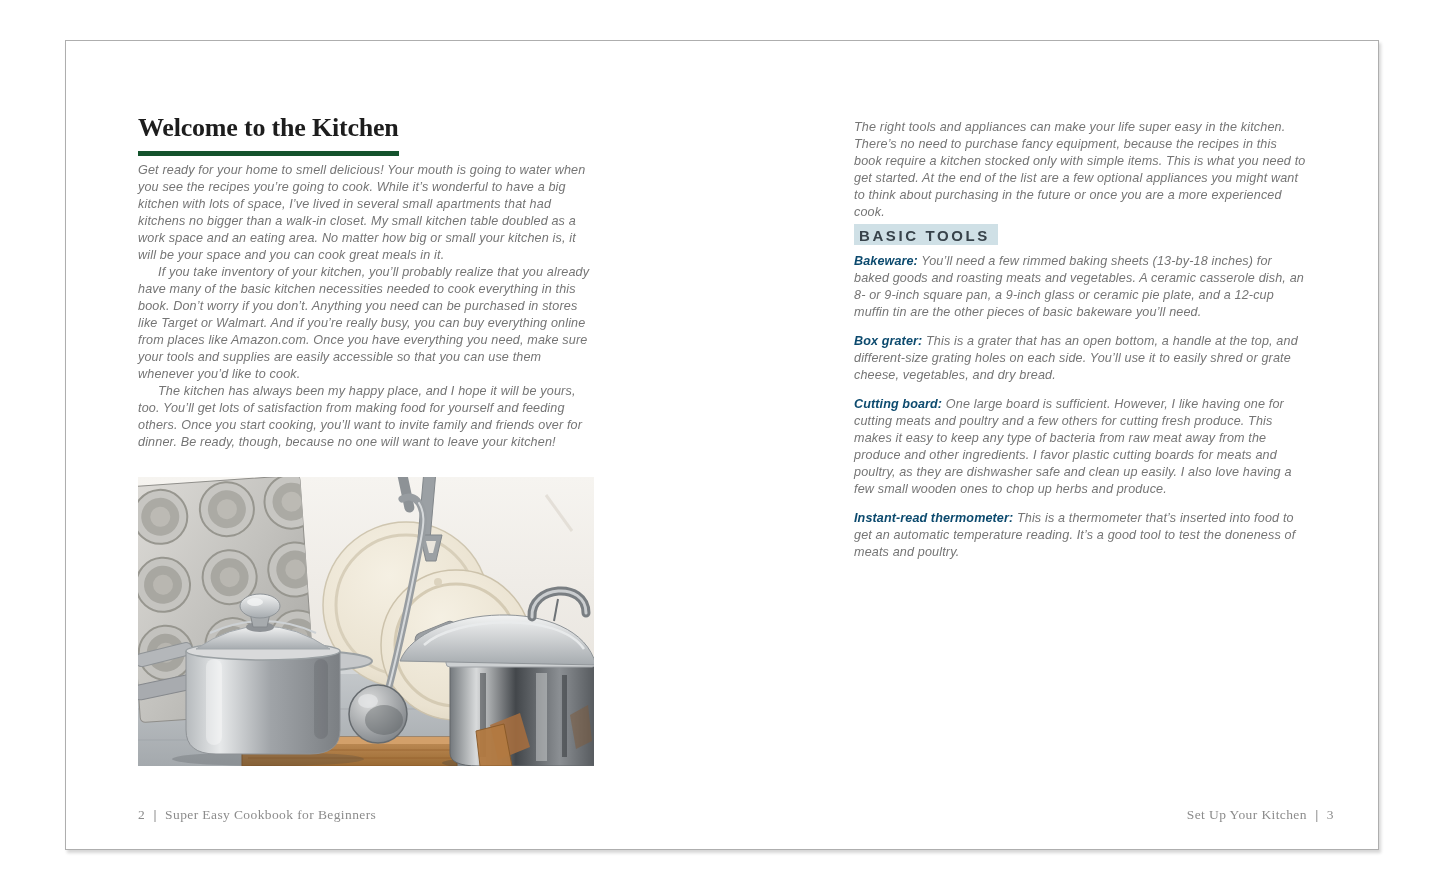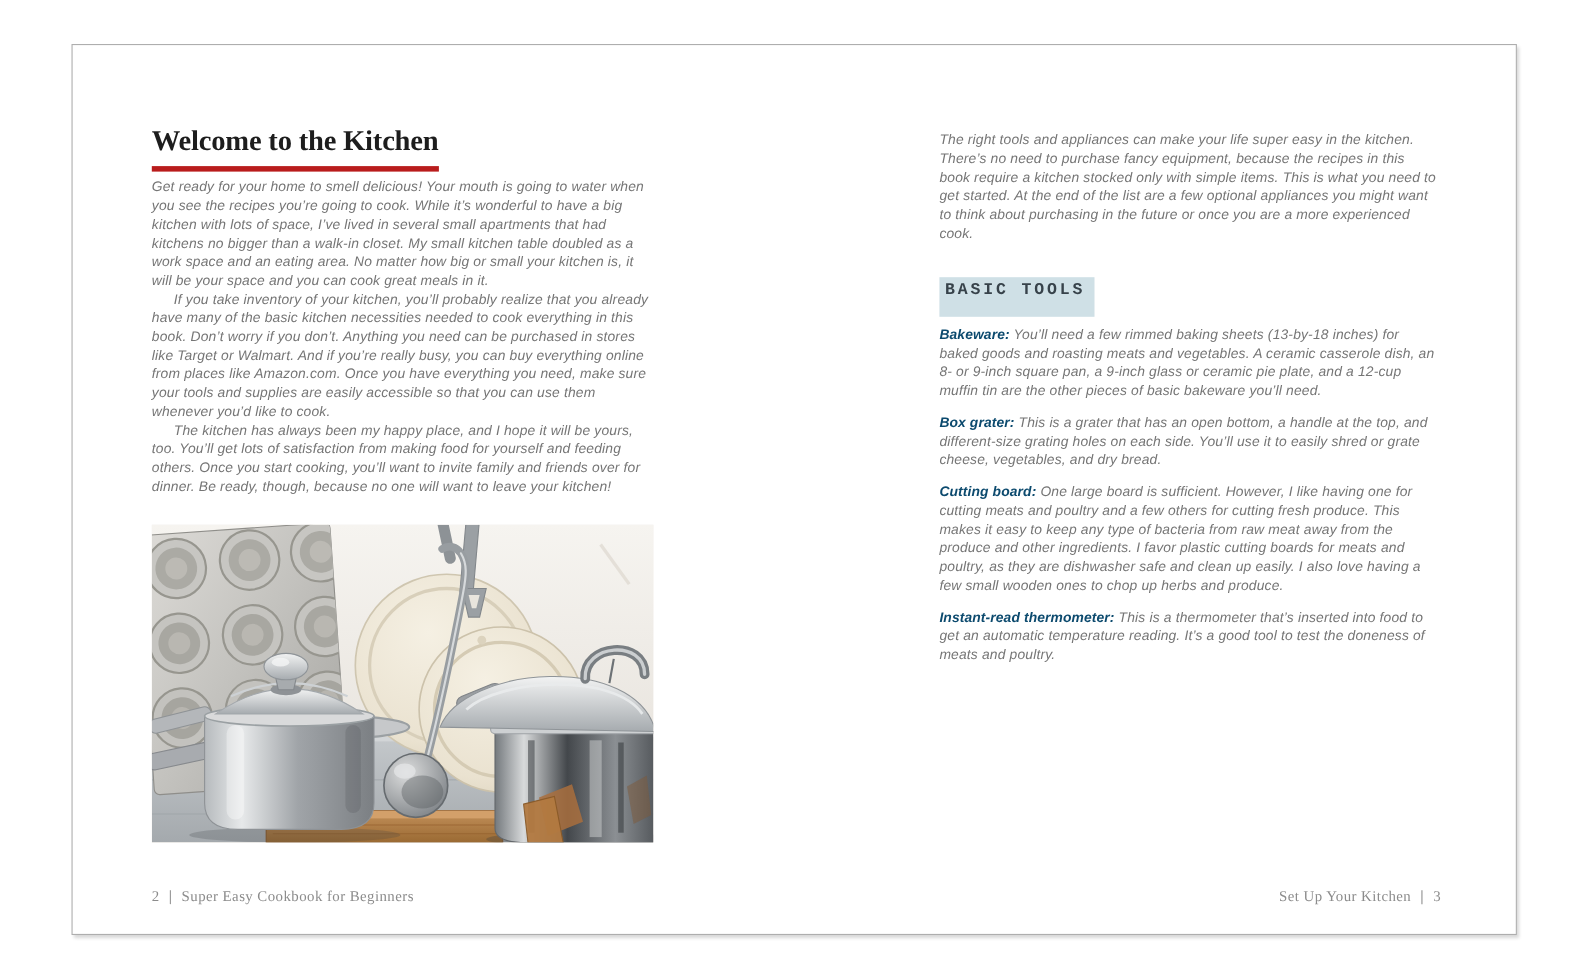--- a/index.html
+++ b/index.html
@@ -25,45 +25,45 @@
 
   .page-title {
     display: inline-block;
     margin: 0;
     font-family: "Liberation Serif", serif;
     font-weight: 700;
     font-size: 26px;
     letter-spacing: -0.2px;
     color: #1d1d1d;
     line-height: 1.18;
-    border-bottom: 5px solid #b91c1c;
+    border-bottom: 5px solid #14532d;
     padding-bottom: 7px;
   }
 
   .para {
     margin: 0;
     font-size: 12.6px;
     line-height: 17px;
     letter-spacing: 0.15px;
     color: #757575;
     font-style: italic;
   }
   .para-first { margin-top: 6px; }
   .para-indent { text-indent: 20px; }
 
   .section-heading {
     display: inline-block;
-    margin: 31px 0 0 0;
-    font-family: Liberation Mono, monospace;
+    margin: 3px 0 0 0;
+    font-family: Liberation Sans, sans-serif;
     font-size: 15px;
     font-weight: 600;
     letter-spacing: 2.6px;
     color: #37424a;
     background: #cfe0e6;
-    padding: 3px 8px 16px 5px;
+    padding: 3px 8px 1px 5px;
   }
 
   .tool { margin-top: 12px; }
   .tool-first { margin-top: 8px; }
   .tool-label {
     font-weight: 700;
     color: #0c4a6e;
     letter-spacing: 0.1px;
   }
 
@@ -77,21 +77,21 @@
 
   .footer {
     position: absolute; top: 766px;
     font-family: "Liberation Serif", serif;
     font-size: 13.5px;
     letter-spacing: 0.4px;
     color: #8c8c8c;
     white-space: nowrap;
   }
   .footer-left  { left: 72px; }
-  .footer-right { left: 792px; width: 452px; text-align: right; }
+  .footer-right { left: 816px; width: 452px; text-align: right; }
   .footer .divider { margin: 0 8px; color: #9c9c9c; font-family: "Liberation Sans", sans-serif; font-weight: 300; }
 </style>
 </head>
 <body>
 
 <div class="spread">
 
   <div class="col col-left">
     <h1 class="page-title">Welcome to the Kitchen</h1>
     <p class="para para-first">Get ready for your home to smell delicious! Your mouth is going to water when you see the recipes you’re going to cook. While it’s wonderful to have a big kitchen with lots of space, I’ve lived in several small apartments that had kitchens no bigger than a walk-in closet. My small kitchen table doubled as a work space and an eating area. No matter how big or small your kitchen is, it will be your space and you can cook great meals in it.</p>

